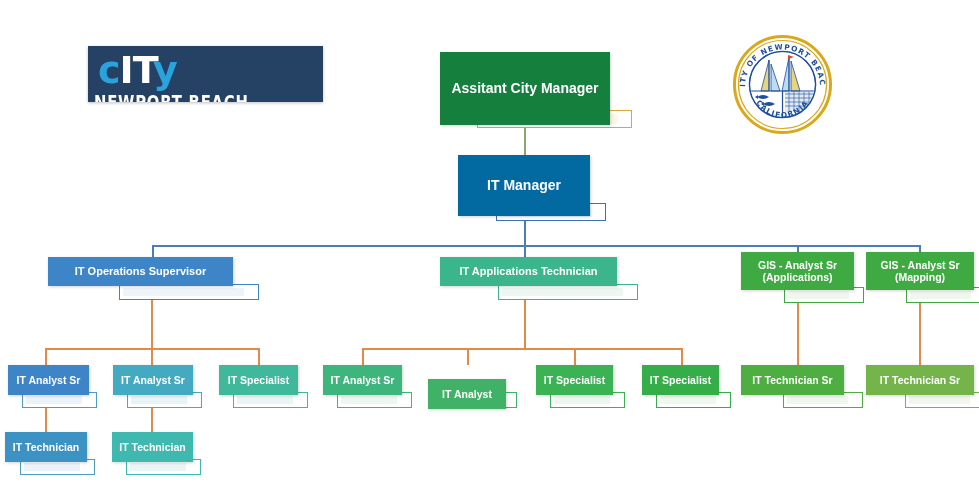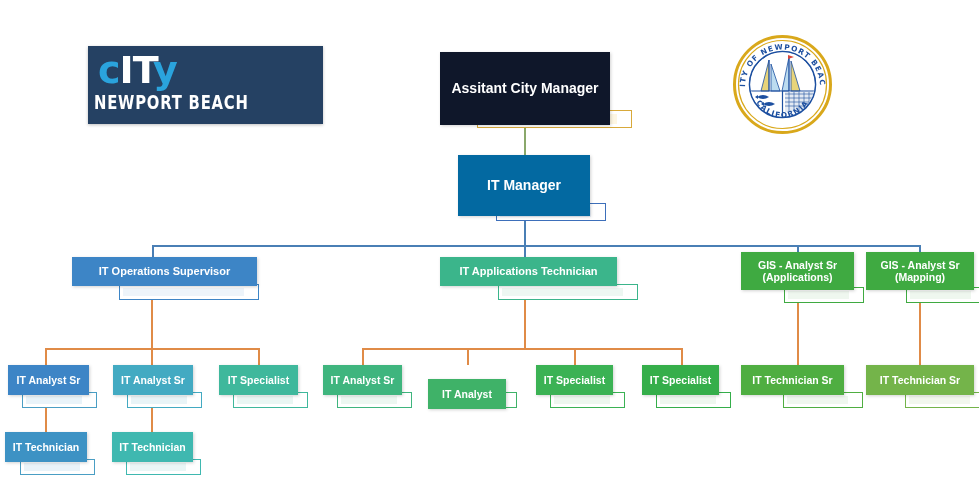--- a/index.html
+++ b/index.html
@@ -17,21 +17,21 @@
     background: #ffffff;
     overflow: hidden;
   }
 
   
   .logo-banner {
     position: absolute;
     left: 88px;
     top: 46px;
     width: 235px;
-    height: 78px;
+    height: 56px;
     background: #254163;
     box-shadow: 0 1px 3px rgba(0,0,0,0.25);
     overflow: hidden;
   }
   .logo-word {
     position: absolute;
     left: 10px;
     top: 2px;
     font-family: "DejaVu Sans", sans-serif;
     font-weight: bold;
@@ -216,29 +216,29 @@
   <div class="conn" style="left:574px; top:348px; width:1.5px; height:17px;"></div>
   <div class="conn" style="left:681px; top:348px; width:1.5px; height:17px;"></div>
 
   <div class="conn" style="left:797px; top:303px; width:1.5px; height:62px;"></div>
   <div class="conn" style="left:919px; top:303px; width:1.5px; height:62px;"></div>
 
   <div id="nodes-layer">
       <div class="node-plate" style="left: 477px; top: 110px; width: 155px; height: 18px; border-color: rgb(216, 169, 58);">
         <div class="node-plate-inner" style="background: rgb(253, 246, 227);"></div>
       </div>
-      <div class="node-head" style="left: 440px; top: 52px; width: 170px; height: 73px; background: #0f172a; font-size: 14px;">Assitant City Manager</div>
+      <div class="node-head" style="left: 440px; top: 52px; width: 170px; height: 73px; background: #15803d; font-size: 14px;">Assitant City Manager</div>
       <div class="node-plate" style="left: 496px; top: 203px; width: 110px; height: 18px; border-color: rgb(61, 111, 186);">
         <div class="node-plate-inner" style="background: rgb(234, 241, 250);"></div>
       </div>
       <div class="node-head" style="left: 458px; top: 155px; width: 132px; height: 61px; background: #0369a1; font-size: 14px;">IT Manager</div>
       <div class="node-plate" style="left: 119px; top: 284px; width: 140px; height: 16px; border-color: rgb(61, 133, 198);">
         <div class="node-plate-inner" style="background: rgb(237, 244, 250);"></div>
       </div>
-      <div class="node-head" style="left: 72px; top: 257px; width: 185px; height: 29px; background: rgb(61, 133, 198); font-size: 11px;">IT Operations Supervisor</div>
+      <div class="node-head" style="left: 48px; top: 257px; width: 185px; height: 29px; background: rgb(61, 133, 198); font-size: 11px;">IT Operations Supervisor</div>
       <div class="node-plate" style="left: 498px; top: 284px; width: 140px; height: 16px; border-color: rgb(59, 181, 139);">
         <div class="node-plate-inner" style="background: rgb(237, 247, 242);"></div>
       </div>
       <div class="node-head" style="left: 440px; top: 257px; width: 177px; height: 29px; background: rgb(59, 181, 139); font-size: 11px;">IT Applications Technician</div>
       <div class="node-plate" style="left: 784px; top: 287px; width: 80px; height: 16px; border-color: rgb(63, 170, 65);">
         <div class="node-plate-inner" style="background: rgb(239, 247, 239);"></div>
       </div>
       <div class="node-head" style="left: 741px; top: 252px; width: 113px; height: 38px; background: rgb(63, 170, 65); font-size: 10.5px;">GIS - Analyst Sr (Applications)</div>
       <div class="node-plate" style="left: 906px; top: 287px; width: 80px; height: 16px; border-color: rgb(63, 170, 65);">
         <div class="node-plate-inner" style="background: rgb(239, 247, 239);"></div>

